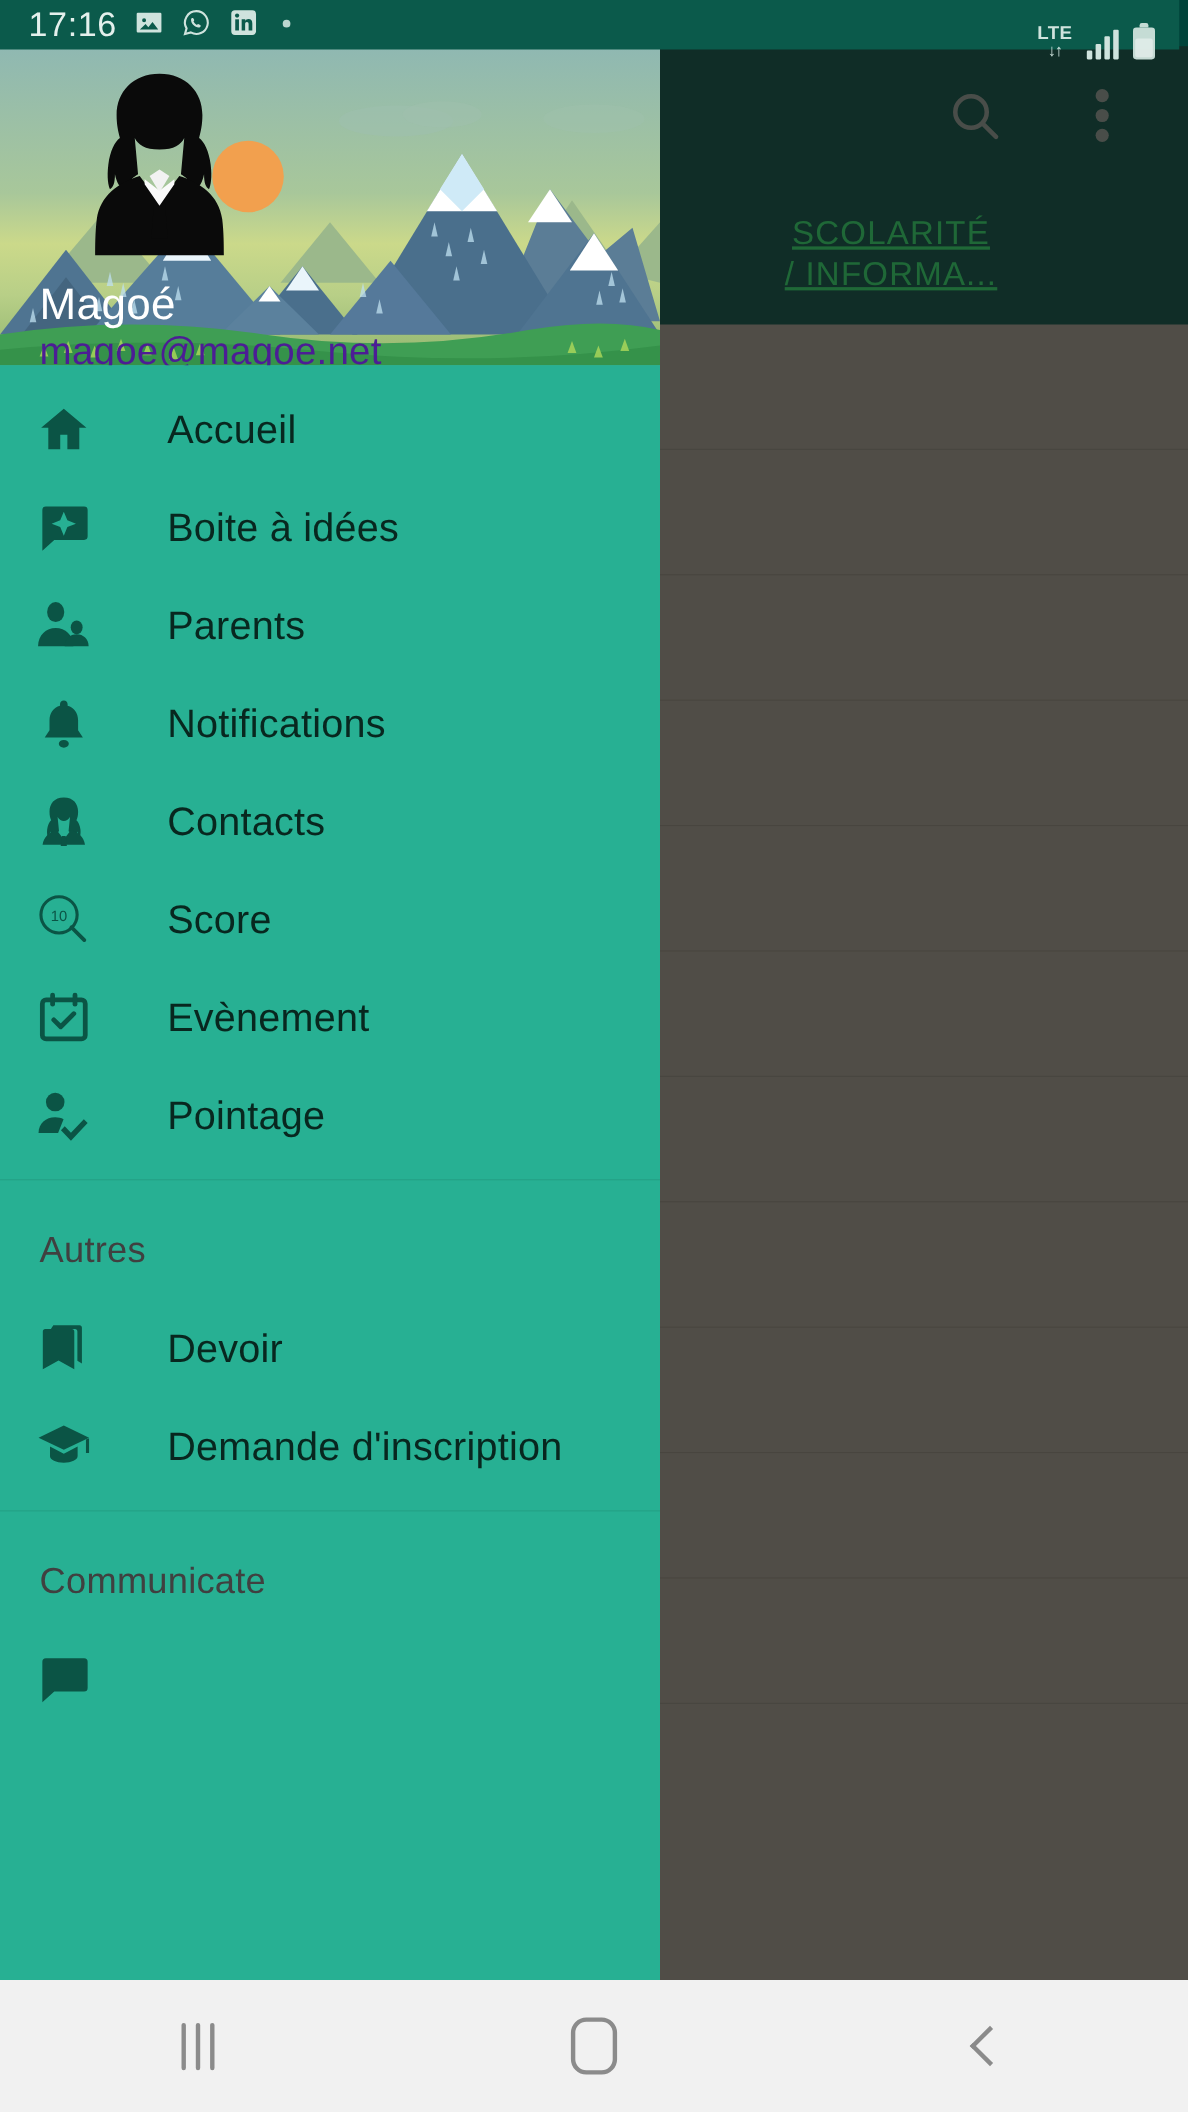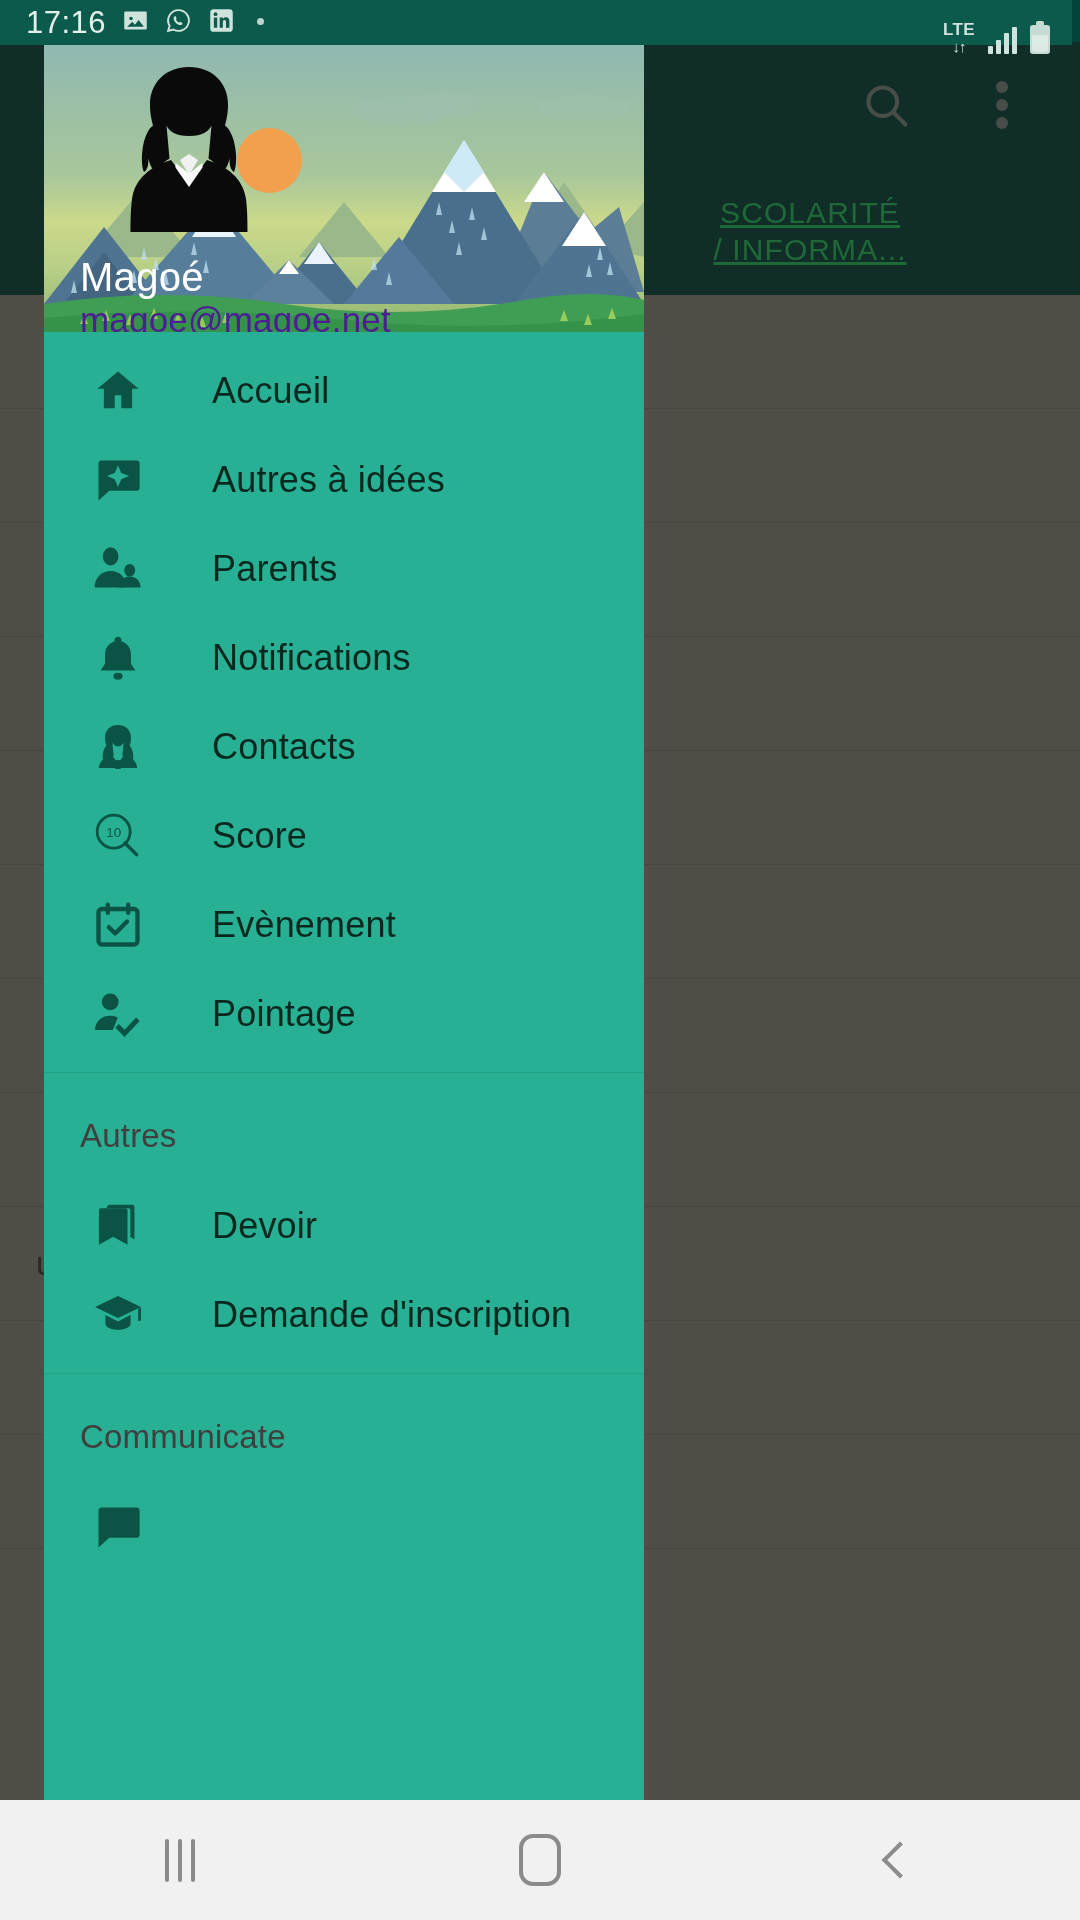--- a/index.html
+++ b/index.html
@@ -52,38 +52,38 @@
   .lte-a{ font-size:15px; margin-top:1px; letter-spacing:-1px;}
   .bars{ display:flex; align-items:flex-end; gap:3px; height:27px;}
   .bars i{ width:5px; background:#cfe3dd; display:block; border-radius:1px;}
   .battery{ width:20px; height:29px; border-radius:3px; background:#cfe3dd; position:relative; opacity:.95;}
   .battery:before{ content:""; position:absolute; left:6px; top:-4px; width:8px; height:4px; background:#cfe3dd; border-radius:2px 2px 0 0;}
   .battery:after{ content:""; position:absolute; left:2px; right:2px; bottom:2px; height:17px; background:#e9f3f0; border-radius:2px;}
 
   
   .drawer{
     position:absolute; left:0; top:42px; width:600px; bottom:120px;
-    background:#27b093; z-index:30; overflow:hidden;margin-left:44px;
+    background:#27b093; z-index:30; overflow:hidden;
   }
   .drawer-header{
     position:relative; width:600px; height:290px; overflow:hidden;
   }
   .dh-sky{ position:absolute; inset:0; background:linear-gradient(#8fb8b2 0%, #a8c79a 46%, #cbd98a 62%, #b8cf87 78%, #8fb56f 100%); }
   .sun{ position:absolute; left:193px; top:86px; width:65px; height:65px; border-radius:50%; background:#f2a04e; }
   .dh-svg{ position:absolute; inset:0; }
   .avatar{
     position:absolute; left:70px; top:16px; width:150px; height:180px; z-index:3;
   }
   .dh-text{ position:absolute; left:36px; bottom:-8px; z-index:4; }
   .dh-name{ color:#ffffff; font-size:40px; line-height:1.15; letter-spacing:.3px; }
   .dh-mail{ color:#4c1d95; font-size:35px; line-height:1.15; letter-spacing:.2px; }
 
   .drawer-list{ padding-top:14px; }
   .nav-item{
-    display:flex; align-items:center; height:89px; padding-left:48px;
+    display:flex; align-items:center; height:89px; padding-left:32px;
   }
   .nav-ic{ width:76px; min-width:76px; display:flex; align-items:center; justify-content:flex-start; }
   .nav-lb{ font-size:36px; color:#08271f; margin-left:44px; letter-spacing:.2px; }
   .nav-divider{ height:1px; background:rgba(0,0,0,.09); margin-top:14px; }
   .nav-section{
     font-size:33px; color:#404040; padding:44px 0 26px 36px; letter-spacing:.2px;
   }
 
   
   .navbar{
@@ -283,21 +283,21 @@
         <span class="nav-lb">Accueil</span>
       </div>
 
       <div class="nav-item">
         <span class="nav-ic">
           <svg width="52" height="52" viewBox="0 0 24 24" fill="#0b5445">
             <path d="M3.5 3h17a1.5 1.5 0 011.5 1.5v11A1.5 1.5 0 0120.5 17H8l-5 4.5V4.5A1.5 1.5 0 014.5 3z"></path>
             <path d="M12 5.2l1.5 3.6 3.6 1.4-3.6 1.4L12 15.2l-1.5-3.6L6.9 10.2l3.6-1.4z" fill="#27b093"></path>
           </svg>
         </span>
-        <span class="nav-lb">Autres à idées</span>
+        <span class="nav-lb">Boite à idées</span>
       </div>
 
       <div class="nav-item">
         <span class="nav-ic">
           <svg width="52" height="52" viewBox="0 0 24 24" fill="#0b5445">
             <ellipse cx="8.6" cy="6.2" rx="3.6" ry="4.2"></ellipse>
             <path d="M1.2 20.5c0-4.6 3.4-7.6 7.4-7.6s7.4 3 7.4 7.6z"></path>
             <ellipse cx="17.4" cy="12.6" rx="2.5" ry="2.9"></ellipse>
             <path d="M12.4 20.5c0-3 2.2-5 5-5s5 2 5 5z"></path>
           </svg>

